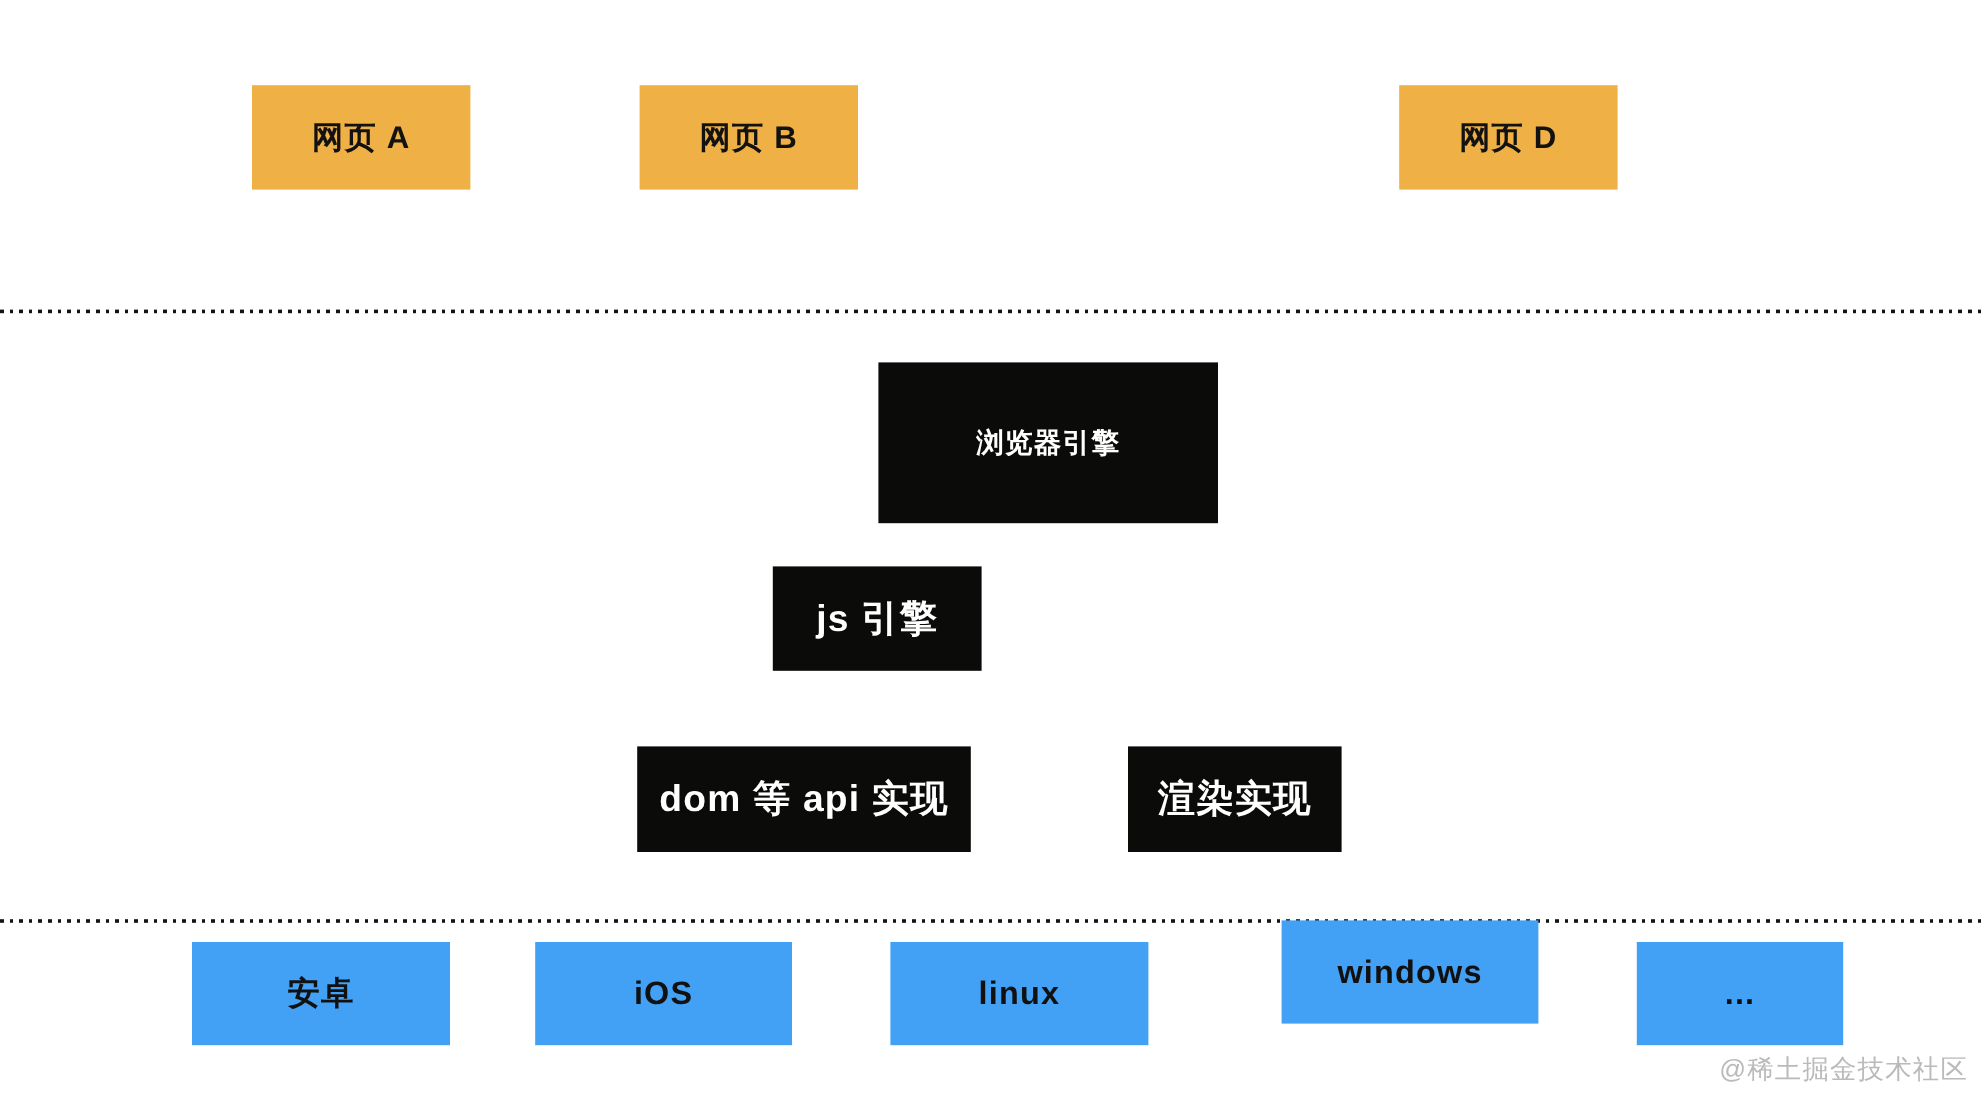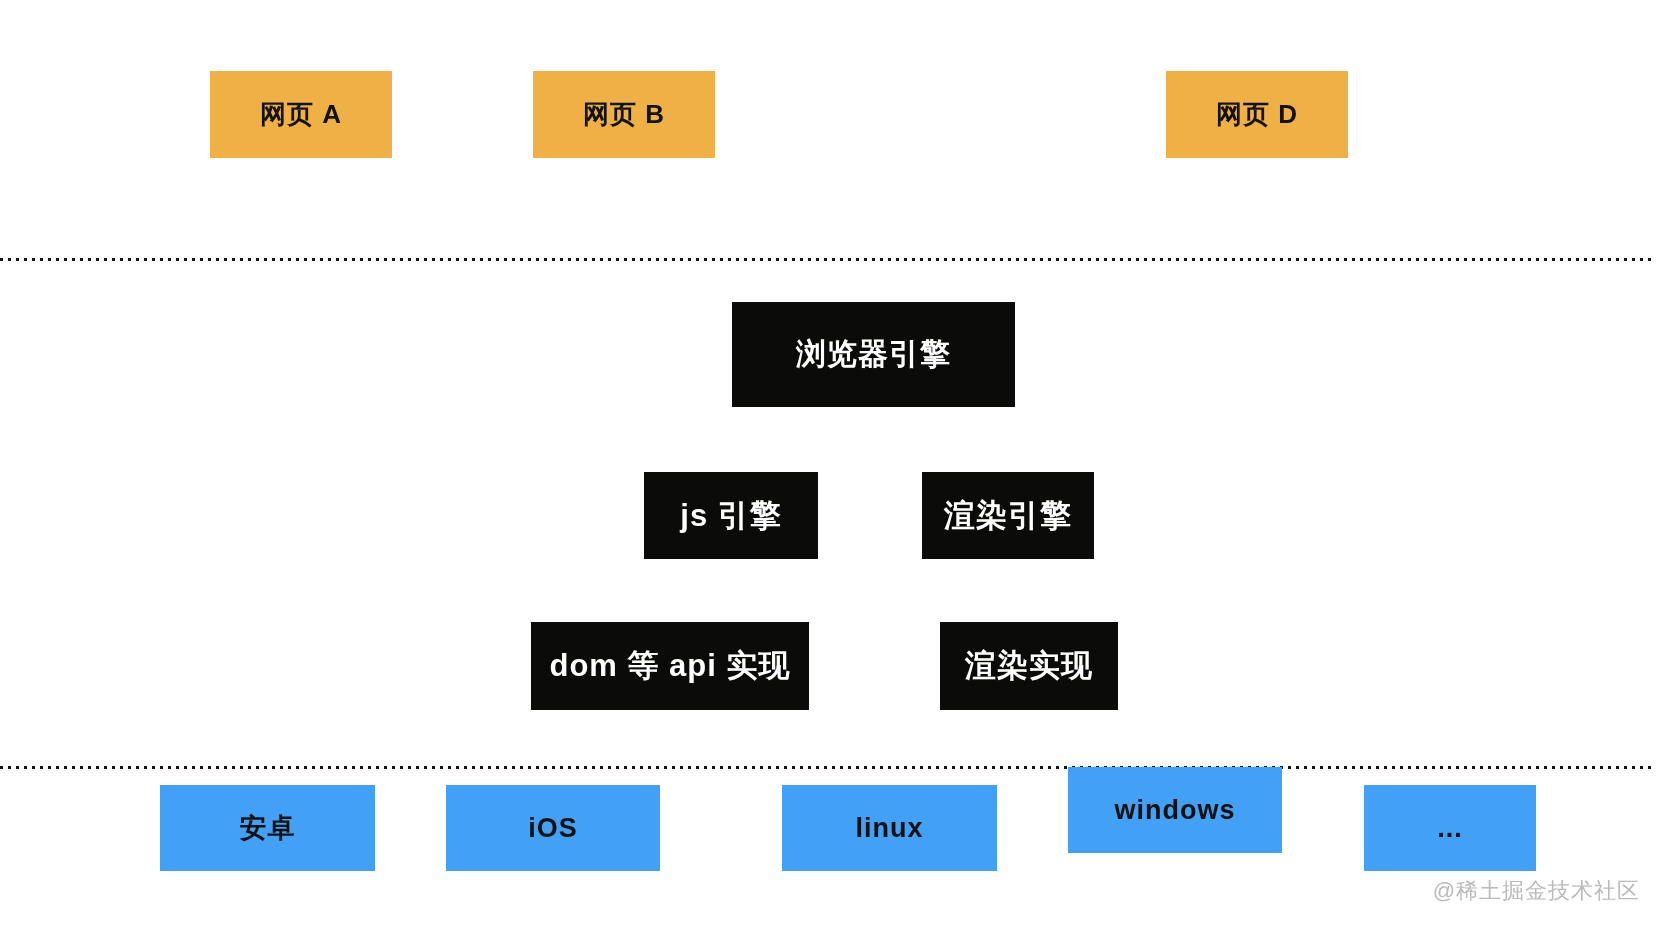--- a/index.html
+++ b/index.html
@@ -67,31 +67,30 @@
 <body>
 
 <div class="canvas">
 
   <div class="box orange" style="left:210px; top:71px; width:182px; height:87px">网页 A</div>
   <div class="box orange" style="left:533px; top:71px; width:182px; height:87px">网页 B</div>
   <div class="box orange" style="left:1166px; top:71px; width:182px; height:87px">网页 D</div>
 
   <div class="dotted" style="top:258px"></div>
 
-  <div class="box black" style="left:732px; top:302px; width:283px; height:105px; font-size:30px">浏览器引擎</div>
+  <div class="box black" style="left:732px; top:302px; width:283px; height:134px; font-size:23px">浏览器引擎</div>
 
   <div class="box black" style="left:644px; top:472px; width:174px; height:87px">js 引擎</div>
-  <div class="box black" style="left:922px; top:472px; width:172px; height:87px">渲染引擎</div>
 
   <div class="box black" style="left:531px; top:622px; width:278px; height:88px">dom 等 api 实现</div>
   <div class="box black" style="left:940px; top:622px; width:178px; height:88px">渲染实现</div>
 
   <div class="dotted" style="top:766px"></div>
 
   <div class="box blue" style="left:160px; top:785px; width:215px; height:86px">安卓</div>
   <div class="box blue" style="left:446px; top:785px; width:214px; height:86px">iOS</div>
-  <div class="box blue" style="left:782px; top:785px; width:215px; height:86px">linux</div>
+  <div class="box blue" style="left:742px; top:785px; width:215px; height:86px">linux</div>
   <div class="box blue" style="left:1068px; top:767px; width:214px; height:86px">windows</div>
   <div class="box blue" style="left:1364px; top:785px; width:172px; height:86px">...</div>
 
   <div class="watermark">@稀土掘金技术社区</div>
 
 </div>
 
 </body></html>

